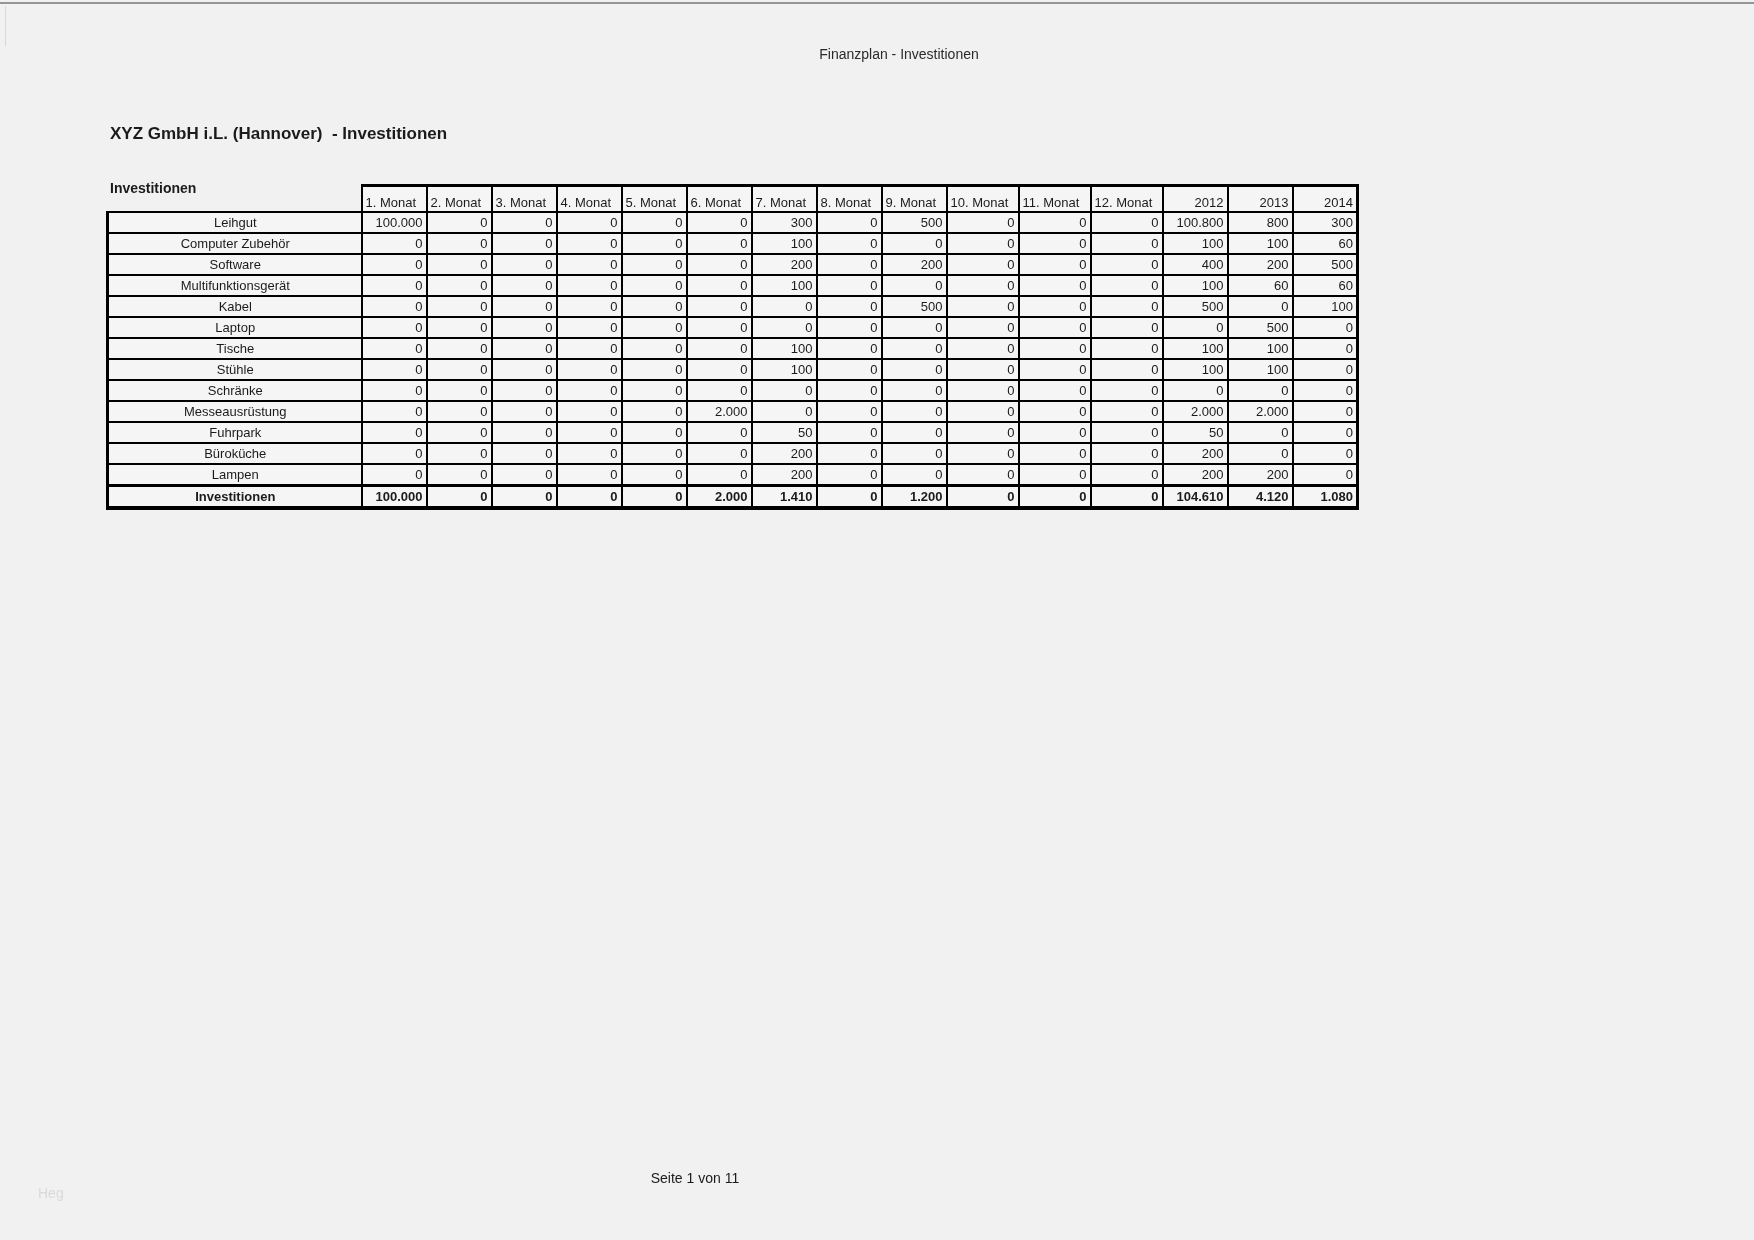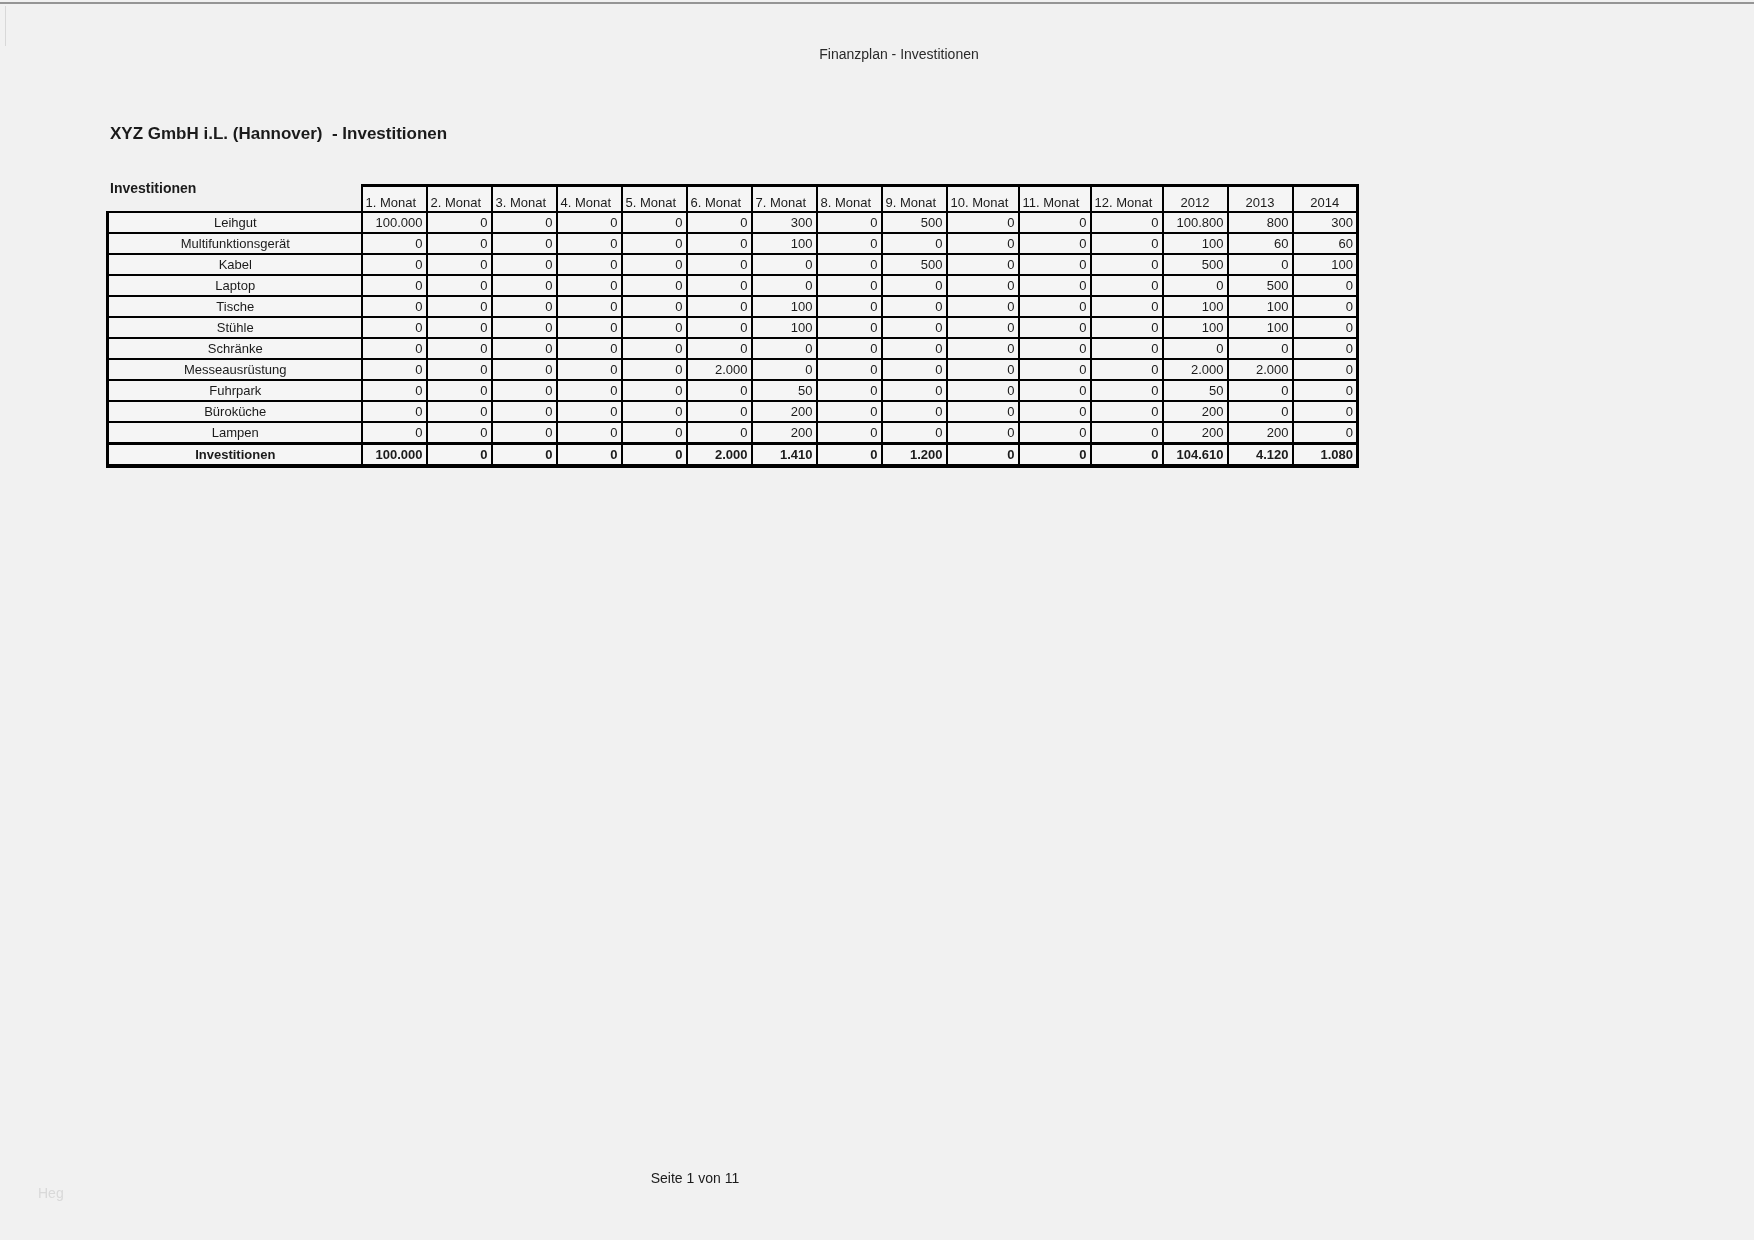--- a/index.html
+++ b/index.html
@@ -50,21 +50,21 @@
     white-space: nowrap;
   }
   table.inv th {
     height: 26px;
     vertical-align: bottom;
     font-weight: normal;
     padding: 0 3px 1px 3px;
     border-top-width: 3px;
   }
   table.inv th.mon { text-align: left; }
-  table.inv th.yr  { text-align: center; }
+  table.inv th.yr  { text-align: right; }
   table.inv th.corner { border: none; background: transparent; }
   table.inv td {
     height: 19px;
     line-height: 19px;
     padding: 0 3px;
     text-align: right;
   }
   table.inv td.rowlabel {
     text-align: center;
     padding-left: 4px;
@@ -151,20 +151,56 @@
             <td>0</td>
             <td>500</td>
             <td>0</td>
             <td>0</td>
             <td>0</td>
             <td>100.800</td>
             <td>800</td>
             <td class="lastcol">300</td>
           </tr>
           <tr class="">
+            <td class="rowlabel">Computer Zubehör</td>
+            <td>0</td>
+            <td>0</td>
+            <td>0</td>
+            <td>0</td>
+            <td>0</td>
+            <td>0</td>
+            <td>100</td>
+            <td>0</td>
+            <td>0</td>
+            <td>0</td>
+            <td>0</td>
+            <td>0</td>
+            <td>100</td>
+            <td>100</td>
+            <td class="lastcol">60</td>
+          </tr>
+          <tr class="">
+            <td class="rowlabel">Software</td>
+            <td>0</td>
+            <td>0</td>
+            <td>0</td>
+            <td>0</td>
+            <td>0</td>
+            <td>0</td>
+            <td>200</td>
+            <td>0</td>
+            <td>200</td>
+            <td>0</td>
+            <td>0</td>
+            <td>0</td>
+            <td>400</td>
+            <td>200</td>
+            <td class="lastcol">500</td>
+          </tr>
+          <tr class="">
             <td class="rowlabel">Multifunktionsgerät</td>
             <td>0</td>
             <td>0</td>
             <td>0</td>
             <td>0</td>
             <td>0</td>
             <td>0</td>
             <td>100</td>
             <td>0</td>
             <td>0</td>

